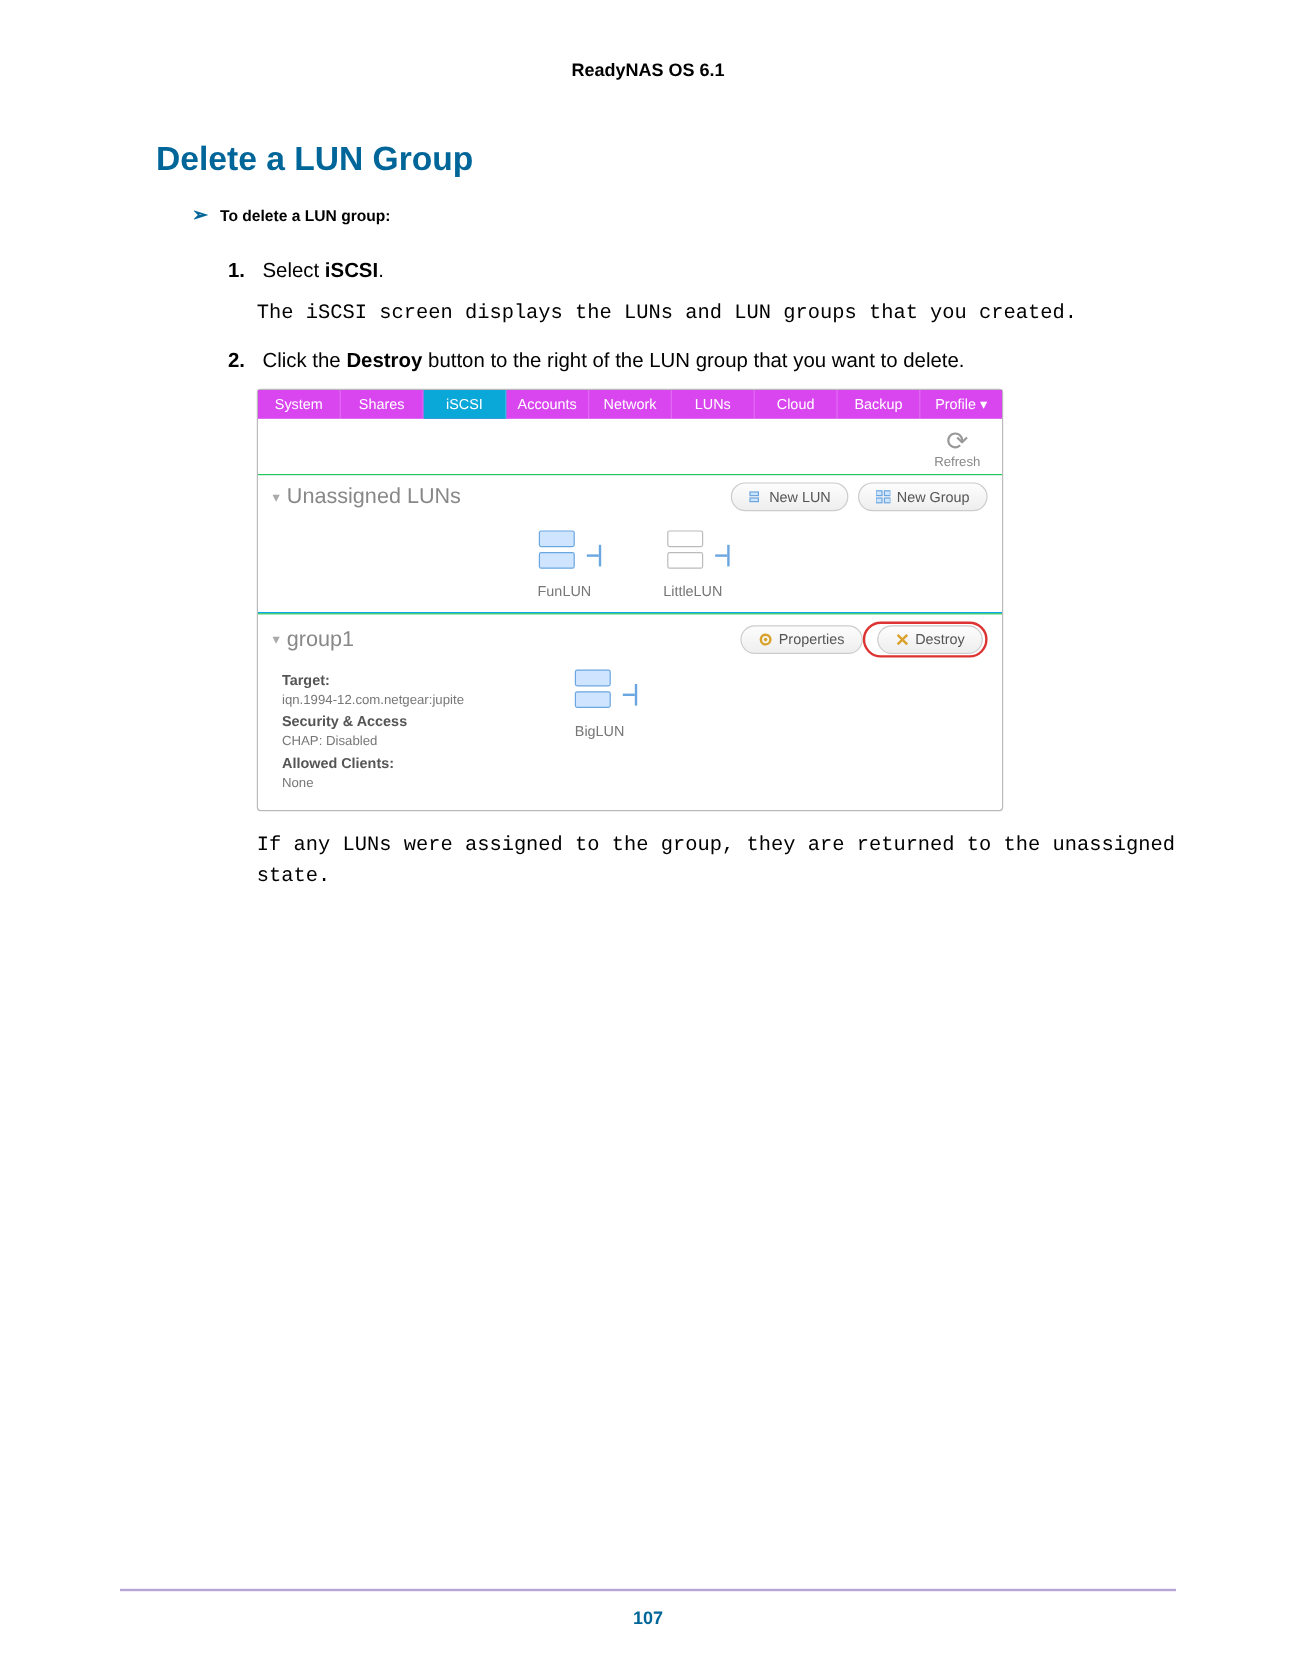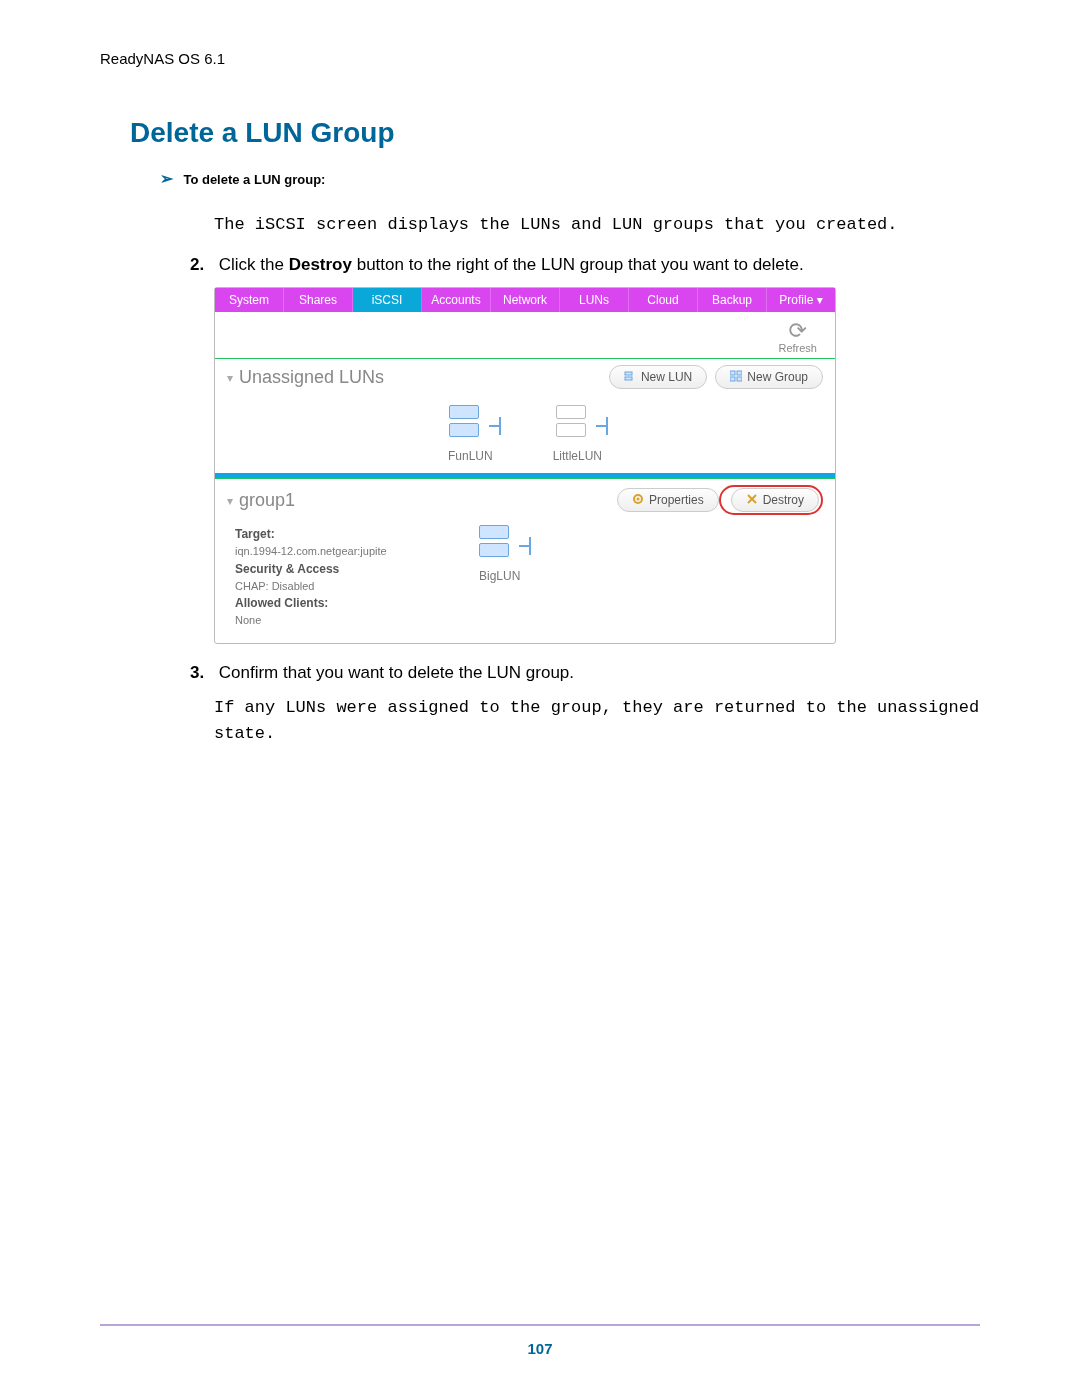--- a/index.html
+++ b/index.html
@@ -9,21 +9,22 @@
     font-family: Arial, Helvetica, sans-serif;
     width: 1080px;
   }
   .page {
     padding: 50px 100px 30px 100px;
     box-sizing: border-box;
     min-height: 1397px;
     position: relative;
   }
   .doc-header {
-    font-weight: normal;
+    text-align: center;
+    font-weight: bold;
     font-size: 15px;
     margin-bottom: 50px;
   }
   .section-title {
     color: #069;
     font-size: 28px;
     font-weight: bold;
     margin-left: 30px;
     margin-bottom: 20px;
   }
@@ -125,35 +126,36 @@
     vertical-align: middle;
   }
   .pill-btn {
     background: linear-gradient(#fdfdfd,#eee);
     border: 1px solid #ccc;
     border-radius: 14px;
     padding: 4px 14px;
     font-size: 12px;
     color: #555;
     display: inline-flex;
+    align-items: center;
     gap: 5px;
     margin-left: 8px;
     cursor: pointer;
   }
   .pill-btn .ic { width:12px; height:12px; display:inline-block; }
   .destroy-circle {
     border: 2px solid #d33;
     border-radius: 18px;
     padding: 1px 2px;
   }
   .lun-row {
     display: flex;
     gap: 60px;
     padding: 10px 12px 10px 12px;
-    border-bottom: 5px solid #0ea5e9;
+    border-bottom: 1px solid #0ea5e9;
   }
   .lun-item {
     text-align: center;
     font-size: 12px;
     color: #777;
   }
   .lun-icon {
     margin: 0 auto 4px auto;
     width: 42px;
     height: 40px;
@@ -219,20 +221,26 @@
 <body>
 
 <div class="page">
 
   <div class="doc-header">ReadyNAS OS 6.1</div>
 
   <div class="section-title">Delete a LUN Group</div>
 
   <div class="proc-title">To delete a LUN group:</div>
 
+  <div class="step">
+    <span class="step-num">1.</span>
+    <span class="step-body">
+      <span>Select </span><span class="bold">iSCSI</span><span>.</span>
+    </span>
+  </div>
   <div class="step-cont">The iSCSI screen displays the LUNs and LUN groups that you created.</div>
 
   <div class="step">
     <span class="step-num">2.</span>
     <span class="step-body">
       <span>Click the </span><span class="bold">Destroy</span><span> button to the right of the LUN group that you want to delete.</span>
     </span>
   </div>
 
   <div class="screenshot">
@@ -327,24 +335,20 @@
         <div class="lun-icon">
           <div class="disk"></div>
             <div class="disk"></div>
             <div class="conn"></div>
         </div>
         <div>BigLUN</div>
       </div>
     </div>
   </div>
 
-  <div class="step">
-    <span class="step-num">3.</span>
-    <span class="step-body">Confirm that you want to delete the LUN group.</span>
-  </div>
   <div class="step-cont">If any LUNs were assigned to the group, they are returned to the unassigned state.</div>
 
   <div class="footer">
     <div class="footer-line"></div>
     <div class="footer-page">107</div>
   </div>
 
 </div>
 
 </body></html>

